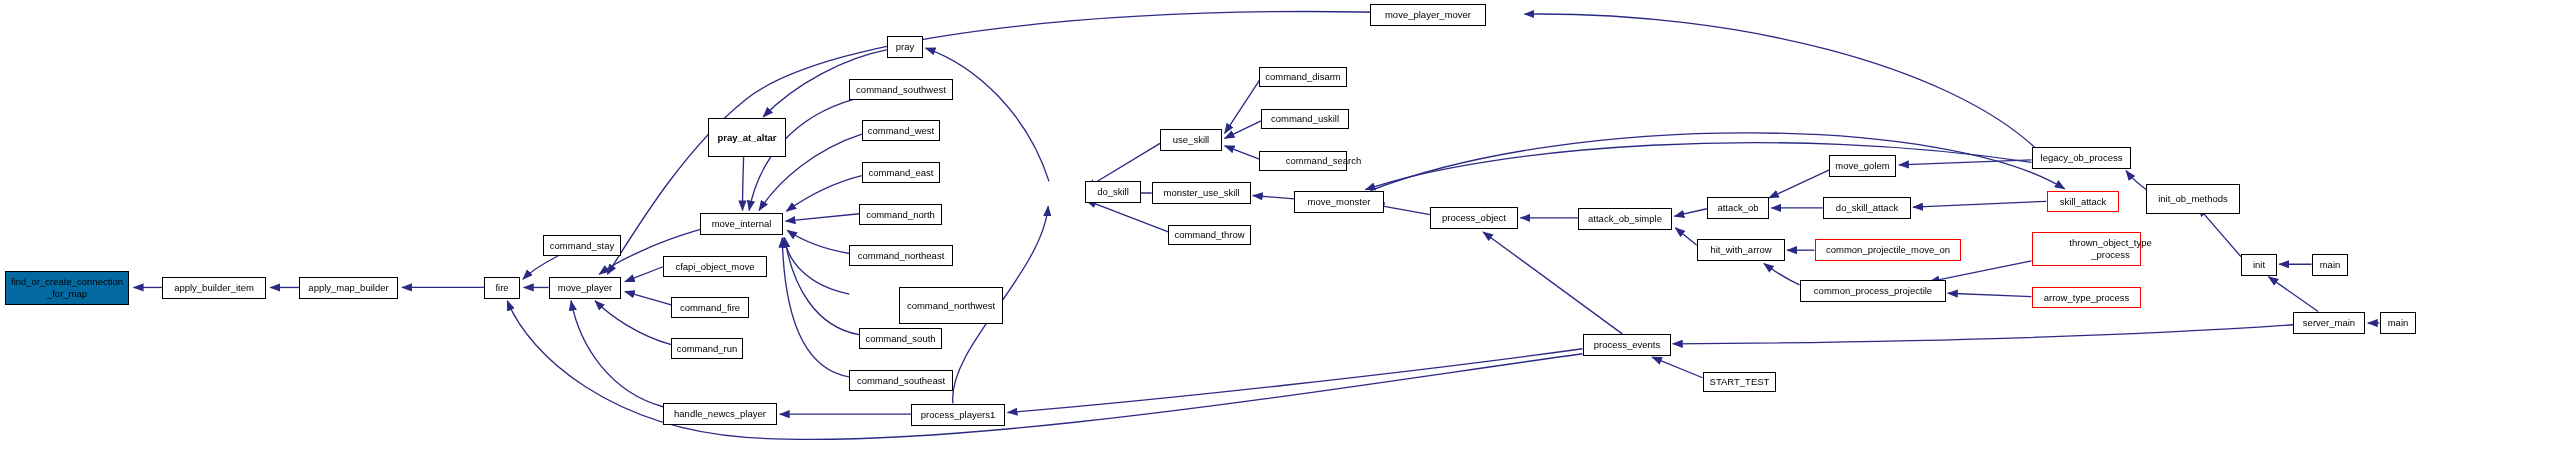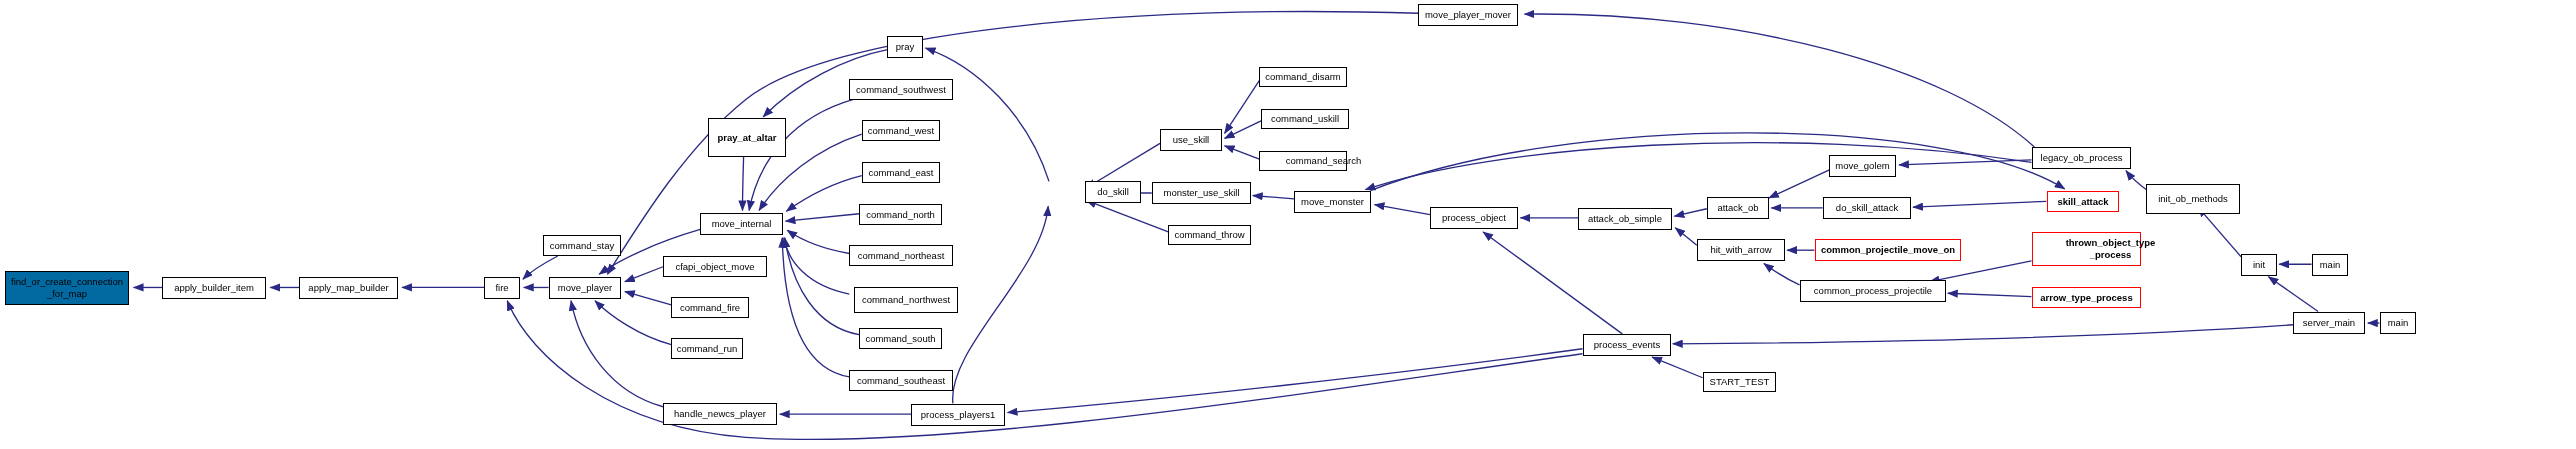--- a/index.html
+++ b/index.html
@@ -31,21 +31,20 @@
     white-space: pre-line;
     cursor: pointer;
   }
   .node.root {
     background: #0369a1;
     border: 1.7px solid #000000;
     cursor: default;
   }
   .node.truncated {
     border: 0.8px solid #ff0000;
-    font-weight: bold;
   }
 </style>
 </head>
 <body>
 
 <div id="canvas">
   <svg id="edges" viewBox="0 0 3109 542" xmlns="http://www.w3.org/2000/svg">
       <defs>
         <marker id="arrow" markerUnits="userSpaceOnUse" markerWidth="14" markerHeight="10" refX="12" refY="5" orient="auto">
           <path d="M0,0 L13,5 L0,10 Z" fill="#2a2a84"></path>
@@ -121,48 +120,48 @@
       <div class="node" style="left: 671px; top: 297px; width: 78px; height: 21px;">command_fire</div>
       <div class="node" style="left: 671px; top: 338px; width: 72px; height: 21px;">command_run</div>
       <div class="node" style="left: 663px; top: 403px; width: 114px; height: 21.5px;">handle_newcs_player</div>
       <div class="node" style="left: 708px; top: 118px; width: 78px; height: 39px; font-weight: bold;">pray_at_altar</div>
       <div class="node" style="left: 887px; top: 36px; width: 36px; height: 21.5px;">pray</div>
       <div class="node" style="left: 849px; top: 79px; width: 104px; height: 21px;">command_southwest</div>
       <div class="node" style="left: 862px; top: 120px; width: 78px; height: 21px;">command_west</div>
       <div class="node" style="left: 862px; top: 162px; width: 78px; height: 21px;">command_east</div>
       <div class="node" style="left: 859px; top: 204px; width: 83px; height: 21px;">command_north</div>
       <div class="node" style="left: 849px; top: 245px; width: 104px; height: 21px;">command_northeast</div>
-      <div class="node" style="left: 854px; top: 287px; width: 104px; height: 26px;">command_northwest</div>
+      <div class="node" style="left: 899px; top: 287px; width: 104px; height: 37px;">command_northwest</div>
       <div class="node" style="left: 859px; top: 328px; width: 83px; height: 21px;">command_south</div>
       <div class="node" style="left: 849px; top: 370px; width: 104px; height: 21px;">command_southeast</div>
       <div class="node" style="left: 1085px; top: 181px; width: 56px; height: 22.4px;">do_skill</div>
       <div class="node" style="left: 1160px; top: 129px; width: 62px; height: 21.5px;">use_skill</div>
       <div class="node" style="left: 1259px; top: 67px; width: 88px; height: 20px;">command_disarm</div>
       <div class="node" style="left: 1261px; top: 109px; width: 88px; height: 20px;">command_uskill</div>
       <div class="node" style="left: 1259px; top: 151px; width: 88px; height: 20px; padding-left: 41px;">command_search</div>
       <div class="node" style="left: 1152px; top: 182px; width: 99px; height: 21.5px;">monster_use_skill</div>
       <div class="node" style="left: 1168px; top: 225px; width: 83px; height: 20px;">command_throw</div>
-      <div class="node" style="left: 1294px; top: 191px; width: 77px; height: 21.5px;">move_monster</div>
+      <div class="node" style="left: 1294px; top: 191px; width: 90px; height: 21.5px;">move_monster</div>
       <div class="node" style="left: 1430px; top: 207px; width: 88px; height: 22.4px;">process_object</div>
       <div class="node" style="left: 1578px; top: 208px; width: 94px; height: 21.5px;">attack_ob_simple</div>
       <div class="node" style="left: 1707px; top: 197px; width: 62px; height: 21.5px;">attack_ob</div>
       <div class="node" style="left: 1697px; top: 239px; width: 88px; height: 21.5px;">hit_with_arrow</div>
       <div class="node" style="left: 1829px; top: 155px; width: 67px; height: 21.5px;">move_golem</div>
       <div class="node" style="left: 1823px; top: 197px; width: 88px; height: 21.5px;">do_skill_attack</div>
       <div class="node truncated" style="left: 2047px; top: 191px; width: 72px; height: 21px;">skill_attack</div>
       <div class="node truncated" style="left: 1815px; top: 239px; width: 146px; height: 21.5px;">common_projectile_move_on</div>
       <div class="node" style="left: 1800px; top: 280px; width: 146px; height: 22.4px;">common_process_projectile</div>
       <div class="node truncated" style="left: 2032px; top: 232px; width: 109px; height: 34px; padding-left: 48px;">thrown_object_type
 _process</div>
       <div class="node truncated" style="left: 2032px; top: 287px; width: 109px; height: 21px;">arrow_type_process</div>
       <div class="node" style="left: 2032px; top: 147px; width: 99px; height: 21.5px;">legacy_ob_process</div>
       <div class="node" style="left: 2146px; top: 184px; width: 94px; height: 30px;">init_ob_methods</div>
       <div class="node" style="left: 2241px; top: 254px; width: 36px; height: 21.5px;">init</div>
       <div class="node" style="left: 2312px; top: 254px; width: 36px; height: 21.5px;">main</div>
       <div class="node" style="left: 2293px; top: 312px; width: 72px; height: 21.5px;">server_main</div>
       <div class="node" style="left: 2380px; top: 312px; width: 36px; height: 21.5px;">main</div>
-      <div class="node" style="left: 1418px; top: 4.1px; width: 100px; height: 21.5px;">move_player_mover</div>
+      <div class="node" style="left: 1370px; top: 4.1px; width: 116px; height: 21.5px;">move_player_mover</div>
       <div class="node" style="left: 1583px; top: 334px; width: 88px; height: 21.5px;">process_events</div>
       <div class="node" style="left: 1703px; top: 372px; width: 73px; height: 20px;">START_TEST</div>
       <div class="node" style="left: 911px; top: 404px; width: 94px; height: 21.5px;">process_players1</div>
     </div>
 </div>
 
 
 </body></html>

